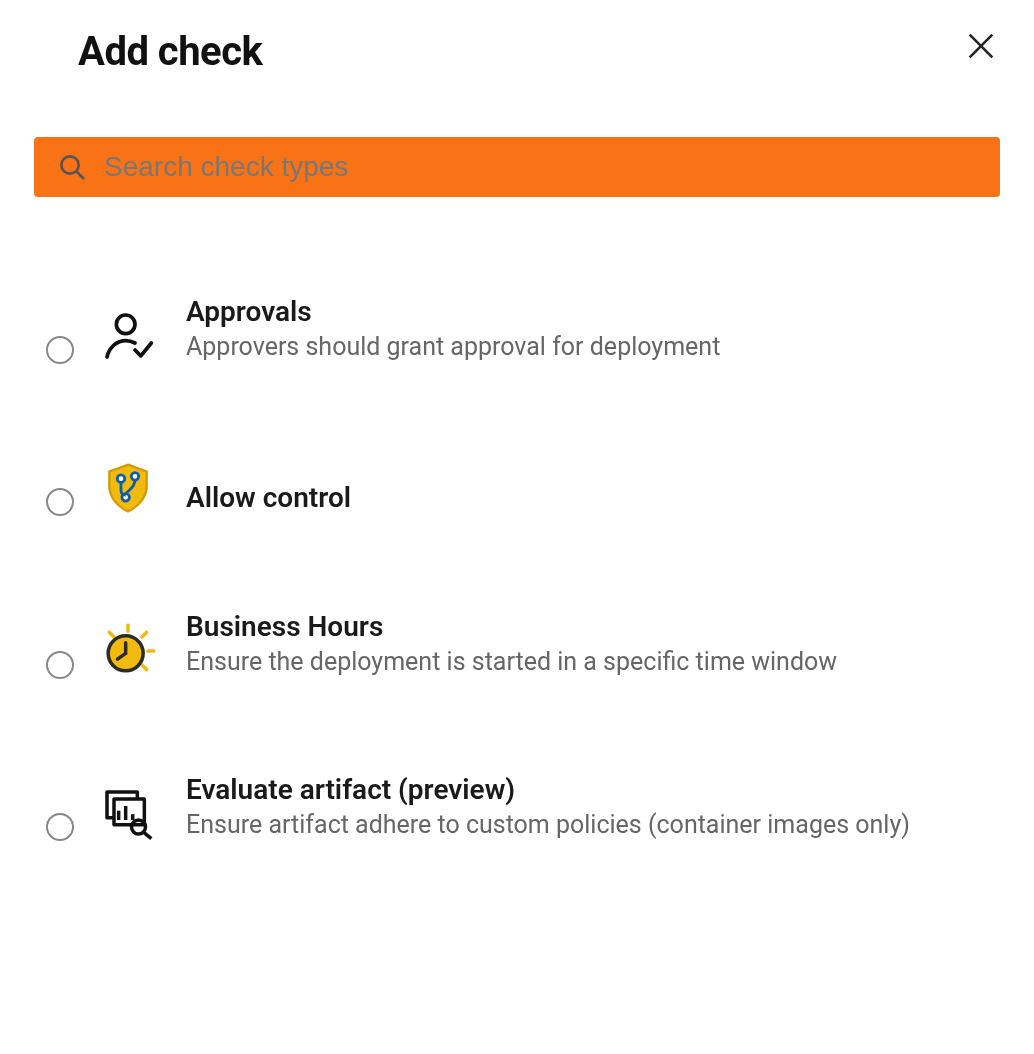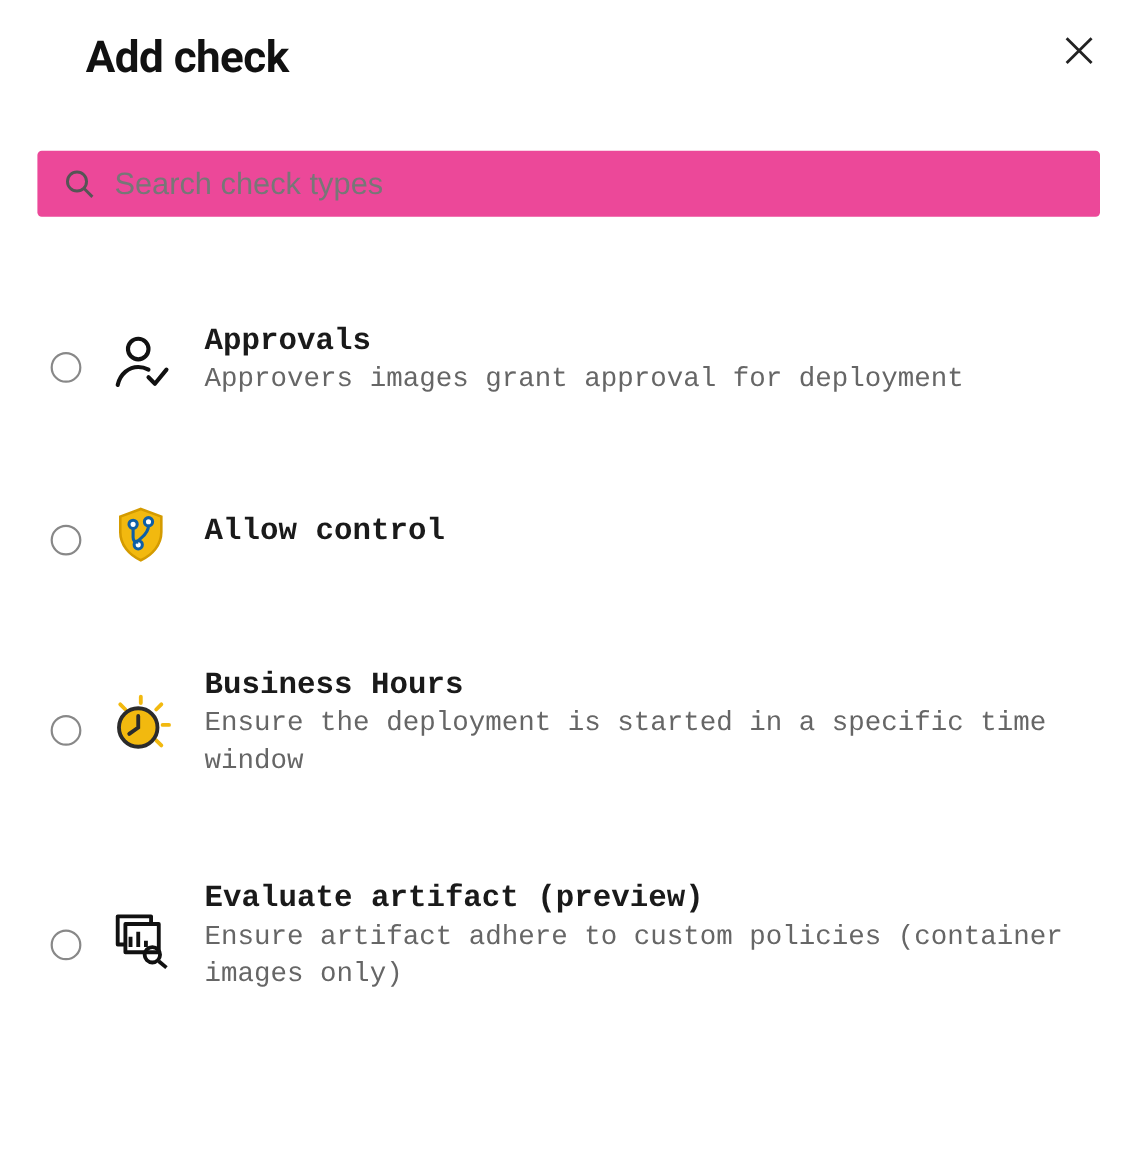--- a/index.html
+++ b/index.html
@@ -29,21 +29,21 @@
     display: flex;
     align-items: center;
     justify-content: center;
     cursor: pointer;
     background: none;
     border: none;
   }
   .close-btn svg { width: 34px; height: 34px; }
 
   .search-wrap {
-    background: #ec4899;
+    background: #f97316;
     border-radius: 4px;
     display: flex;
     align-items: center;
     padding: 14px 22px;
     margin-bottom: 74px;
   }
   .search-icon {
     width: 32px;
     height: 32px;
     margin-right: 16px;
@@ -57,27 +57,26 @@
     font-size: 28px;
     width: 100%;
     color: #333;
   }
   .search-input::placeholder { color: #777; }
 
   .list { display: flex; flex-direction: column; }
 
   .item {
     display: flex;
-    align-items: center;
+    align-items: flex-end;
     padding: 22px 14px 22px 10px;
     border-radius: 4px;
     border: 2px solid transparent;
     cursor: pointer;
     margin-bottom: 46px;
-    font-family: Liberation Mono, monospace;
   }
   .item:last-child { margin-bottom: 0; }
   .item.selected {
     border: 2px solid #0078d4;
     border-radius: 6px;
     box-shadow: 0 0 0 3px rgba(0,120,212,0.12);
     margin-bottom: 32px;
   }
 
   .radio {
@@ -158,21 +157,21 @@
     <div class="radio"></div>
     <div class="item-icon">
       <svg viewBox="0 0 48 48" fill="none" stroke="#111" stroke-width="3.2" stroke-linecap="round" stroke-linejoin="round">
         <circle cx="22" cy="14" r="8"></circle>
         <path d="M6 42c2-9 9-14 16-14 3 0 6 1 8 2"></path>
         <path d="M30 36 l5 5 l9 -11"></path>
       </svg>
     </div>
     <div class="item-text">
       <div class="item-title">Approvals</div>
-      <div class="item-desc">Approvers images grant approval for deployment</div>
+      <div class="item-desc">Approvers should grant approval for deployment</div>
     </div>
   </div>
 
   <div class="item">
     <div class="radio"></div>
     <div class="item-icon">
       <svg viewBox="0 0 48 48">
         <path d="M24 4 L40 10 V22 C40 32 33 40 24 44 C15 40 8 32 8 22 V10 Z" fill="#f2b90f" stroke="#d49b00" stroke-width="2"></path>
         <circle cx="18" cy="16" r="3.2" fill="#fff" stroke="#0f5fa6" stroke-width="2.4"></circle>
         <circle cx="30" cy="14" r="3.2" fill="#fff" stroke="#0f5fa6" stroke-width="2.4"></circle>

